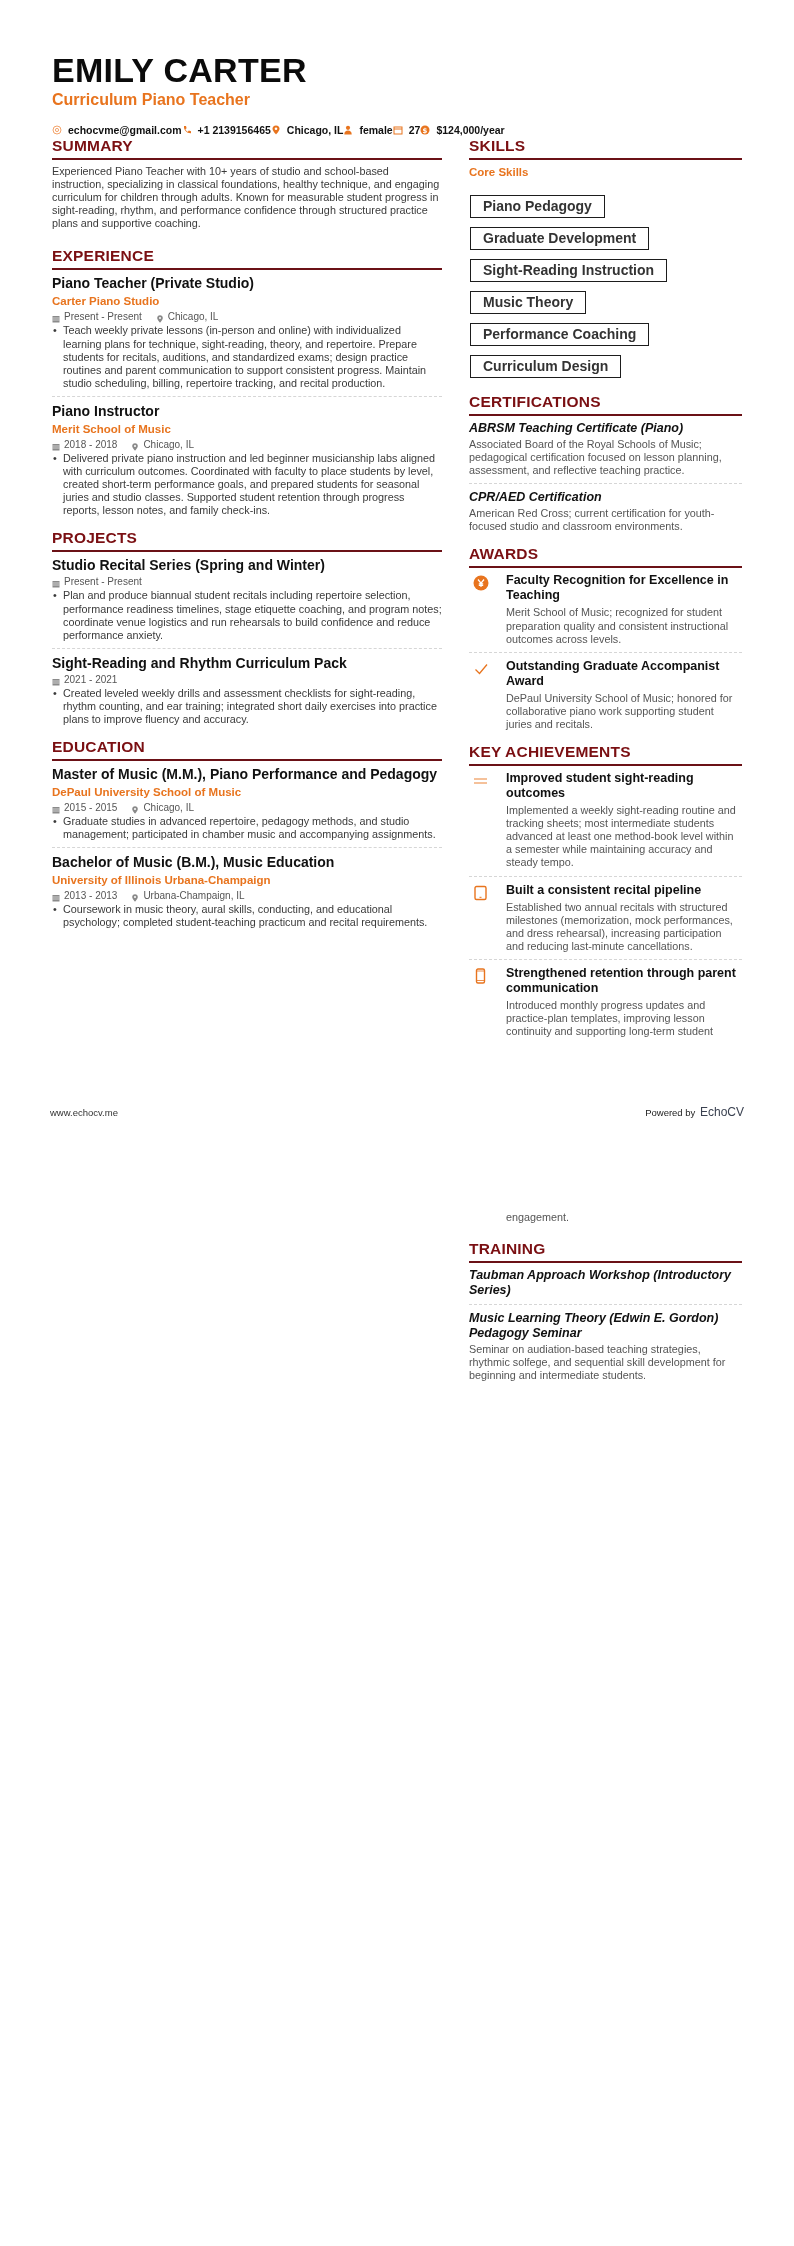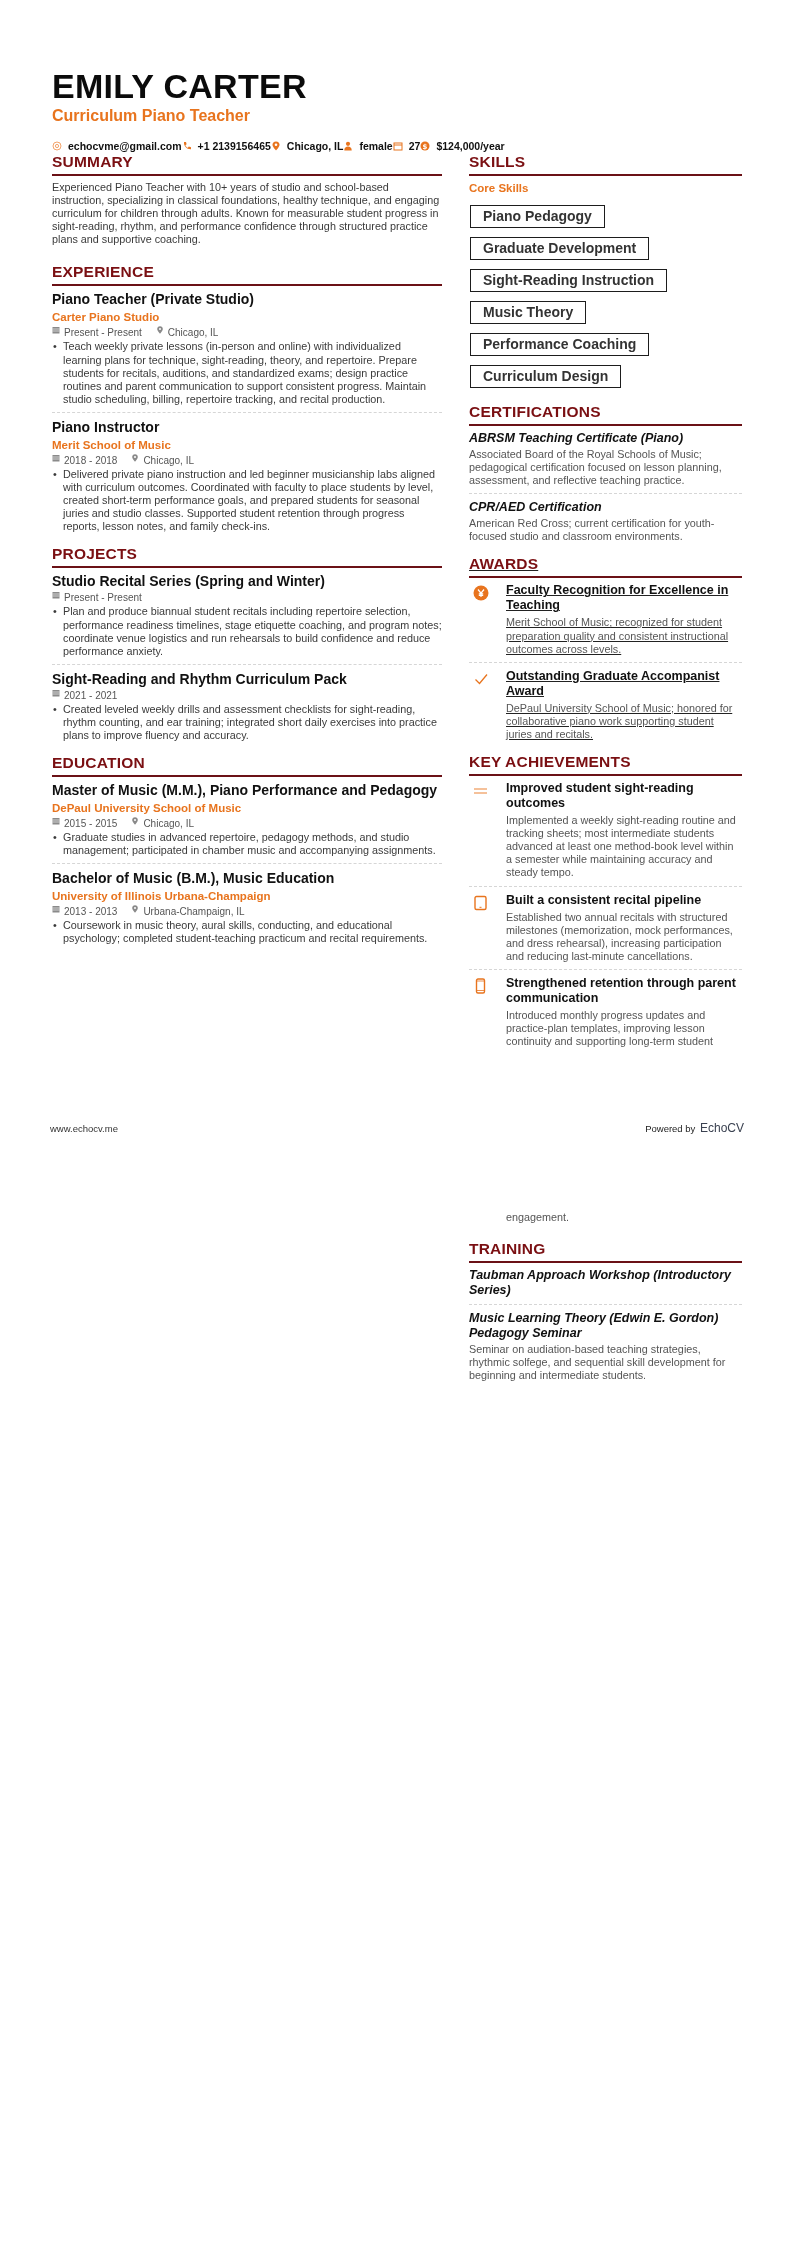--- a/index.html
+++ b/index.html
@@ -1,19 +1,19 @@
 <!DOCTYPE html>
 <html><head>
 <meta charset="utf-8">
 <style>
   * { box-sizing: border-box; margin: 0; padding: 0; }
   html, body { width: 794px; background: #ffffff; }
   body { font-family: "Liberation Sans", "DejaVu Sans", sans-serif; color: #222; position: relative; height: 2246px; overflow: hidden; }
   .page { position: absolute; left: 0; width: 794px; height: 1123px; background: #fff; }
-  .page1 { top: 16px; padding-left: 24px; }
+  .page1 { top: 0; padding-left: 24px; }
   .page2 { top: 1159px; }
 
   .header { position: absolute; left: 52px; top: 52px; width: 700px; }
   .name { font-size: 34px; font-weight: bold; color: #0b0b0b; letter-spacing: 0.3px; line-height: 36px; }
   .role { font-size: 16px; font-weight: bold; color: #e8741e; margin-top: 2px; line-height: 20px; }
   .contacts { display: flex; align-items: flex-end; margin-top: 14px; font-size: 10.5px; font-weight: bold; color: #111; }
   .contact { display: flex; align-items: center; gap: 6px; }
   .ci { width: 10px; height: 10px; display: inline-flex; align-items: center; justify-content: center; }
   .ci svg { width: 10px; height: 10px; }
 
@@ -21,26 +21,26 @@
   .col-right { position: absolute; left: 469px; width: 273px; }
 
   .section-title { font-size: 15.5px; font-weight: bold; color: #7a0f12; line-height: 18px; padding-bottom: 3px; border-bottom: 2.2px solid #6b1116; margin-bottom: 5px; letter-spacing: 0.2px; }
   .para { font-size: 10.8px; line-height: 13.1px; color: #3a3a3a; }
 
   .entry { padding-bottom: 6px; margin-bottom: 6px; border-bottom: 1px dashed #d6d6d6; }
   .entry.last { border-bottom: none; }
   .entry-title { font-size: 14px; font-weight: bold; color: #111; line-height: 17px; }
   .entry-org { font-size: 11.5px; font-weight: bold; color: #e8741e; line-height: 15px; margin-top: 2px; }
   .meta { display: flex; align-items: center; gap: 14px; font-size: 10px; color: #555; line-height: 13px; margin-top: 1px; }
-  .meta span.m { display: inline-flex; align-items: flex-start; gap: 4px; }
+  .meta span.m { display: inline-flex; align-items: flex-end; gap: 4px; }
   .meta svg { width: 8px; height: 8px; }
   .bullet { display: flex; font-size: 10.8px; line-height: 13.1px; color: #3a3a3a; margin-top: 1px; }
   .bullet .dot { width: 11px; flex-shrink: 0; padding-left: 1px; }
 
-  .sub-title { font-size: 11.5px; font-weight: bold; color: #e8741e; line-height: 14px; margin-top: 1px; margin-bottom: 10px; }
+  .sub-title { font-size: 11.5px; font-weight: bold; color: #e8741e; line-height: 14px; margin-top: 1px; margin-bottom: 16px; }
   .chip { display: inline-block; border: 1.4px solid #1d1d1d; font-size: 14px; font-weight: bold; color: #333; padding: 4px 12px; line-height: 13px; margin: 0 0 9px 1px; }
   .chips { display: flex; flex-direction: column; align-items: flex-start; }
 
   .cert-title { font-size: 12.5px; font-weight: bold; color: #111; line-height: 15px; font-style: italic; }
   .cert-desc { font-size: 10.8px; line-height: 13.1px; color: #555; margin-top: 2px; }
 
   .icon-entry { display: flex; padding-bottom: 6px; margin-bottom: 6px; border-bottom: 1px dashed #d6d6d6; }
   .icon-entry.last { border-bottom: none; }
   .icon-entry .ic { width: 37px; flex-shrink: 0; padding-top: 2px; padding-left: 4px; }
   .icon-entry .ic svg { width: 16px; height: 16px; }
@@ -297,21 +297,21 @@
       <div class="entry">
         <div class="cert-title">ABRSM Teaching Certificate (Piano)</div>
         <div class="cert-desc">Associated Board of the Royal Schools of Music; pedagogical certification focused on lesson planning, assessment, and reflective teaching practice.</div>
       </div>
       <div class="entry last">
         <div class="cert-title">CPR/AED Certification</div>
         <div class="cert-desc">American Red Cross; current certification for youth-focused studio and classroom environments.</div>
       </div>
     </section>
 
-    <section style="margin-top:6px;text-decoration:underline;">
+    <section style="margin-top:6px;">
       <h2 class="section-title">AWARDS</h2>
       <div class="icon-entry">
         <div class="ic"><svg viewBox="0 0 16 16">
               <circle cx="8" cy="8" r="7.5" fill="#e8741e"></circle>
               <path d="M5 4.5 L8 8.2 L11 4.5 M8 8.2 L8 12 M5.8 8.8 L10.2 8.8 M5.8 10.4 L10.2 10.4" stroke="#fff" stroke-width="1.2" fill="none"></path>
             </svg></div>
         <div class="body">
           <div class="ie-title">Faculty Recognition for Excellence in Teaching</div>
           <div class="ie-desc">Merit School of Music; recognized for student preparation quality and consistent instructional outcomes across levels.</div>
         </div>

